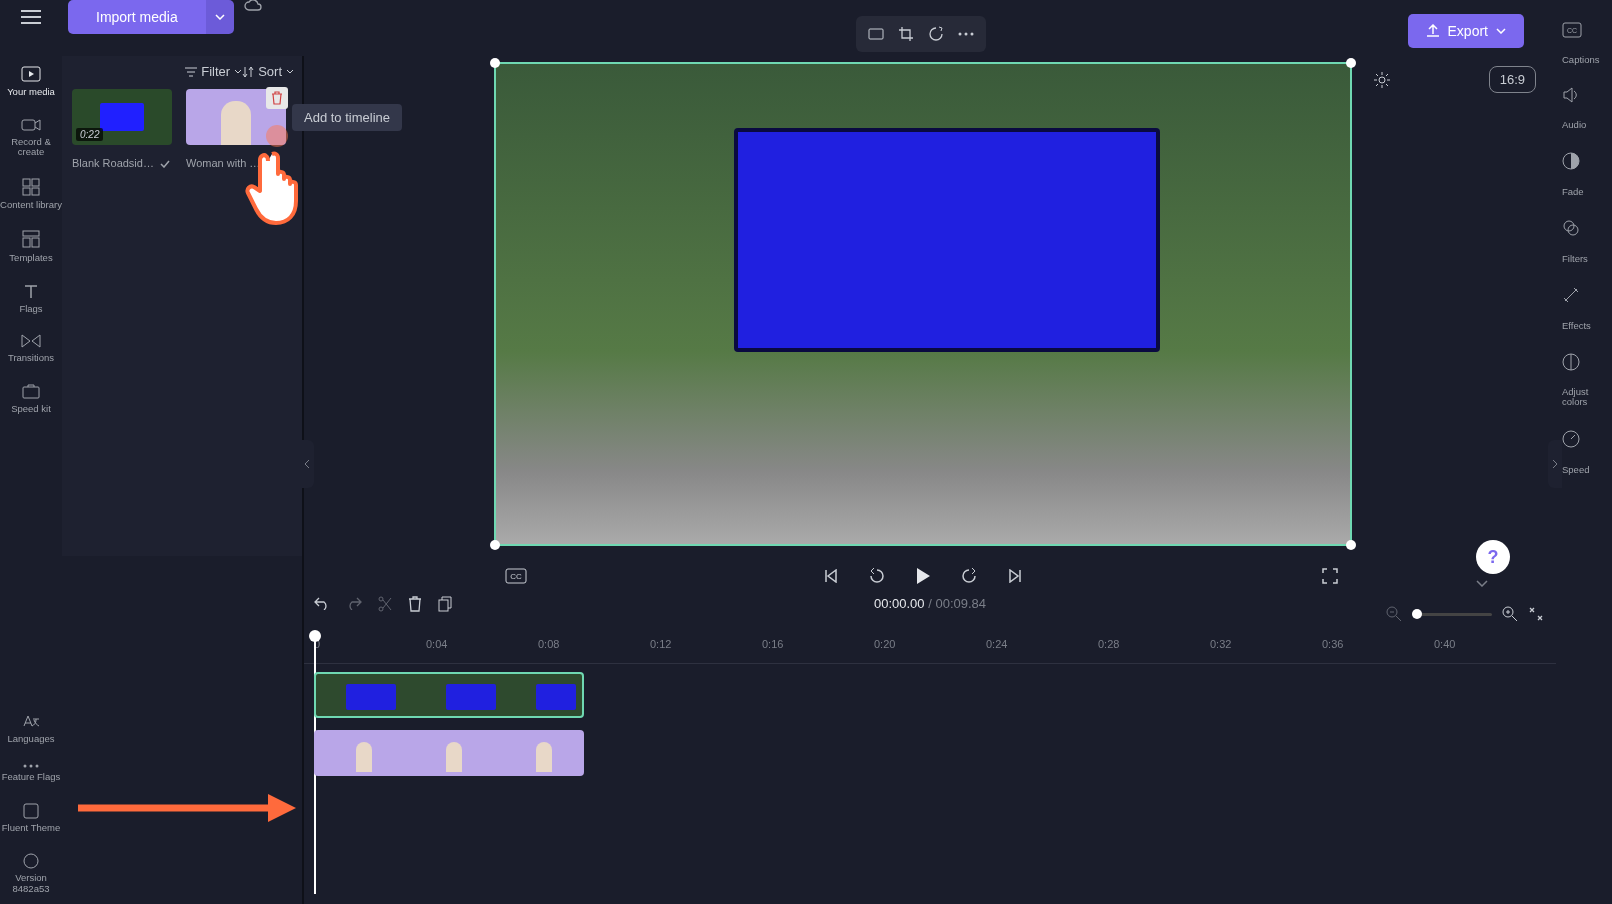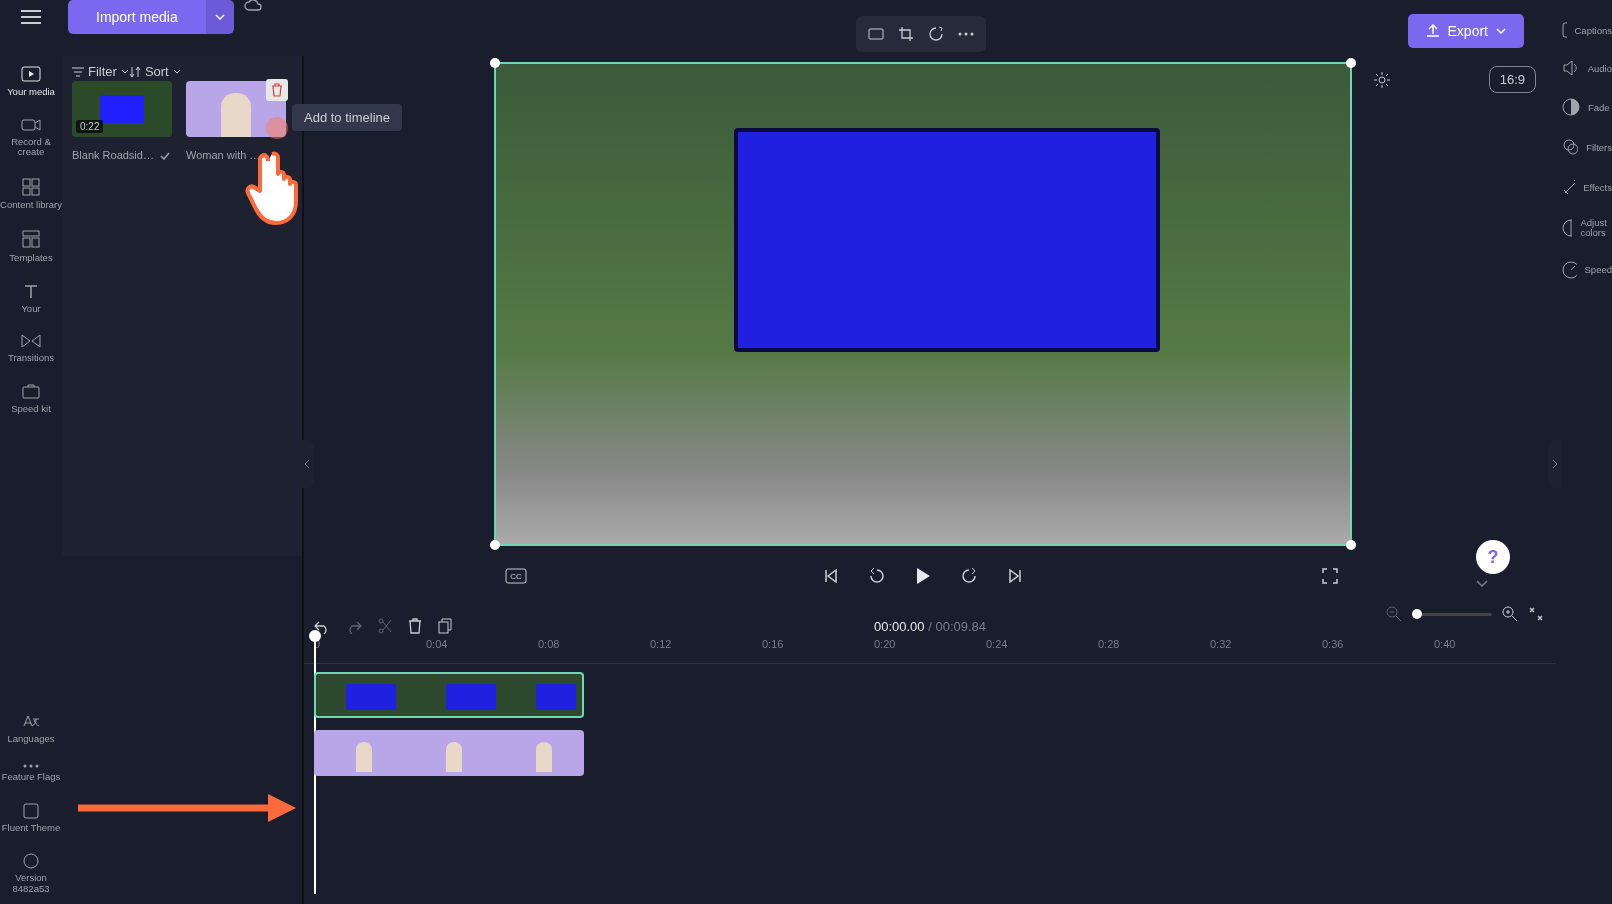--- a/index.html
+++ b/index.html
@@ -55,28 +55,28 @@
 }
 .side-item { width:100%; padding:10px 0; display:flex; flex-direction:column; align-items:center; gap:4px; font-size:9.5px; color:#9fa3ab; text-align:center;}
 .side-item.active { color:#e6e8ec; }
 .side-spacer { flex:1; }
 
 
 .media-panel {
   position:absolute; left:62px; top:56px; width:242px; height:500px;
   background:#1e2130; padding:8px 10px;
 }
-.media-tools { display:flex; justify-content:flex-start; margin-bottom:2px; }
+.media-tools { display:flex; justify-content:flex-end; margin-bottom:10px; }
 .filter-sort { display:flex; align-items:center; gap:4px; color:#c9cdd4; font-size:13px; background:none;border:none;}
 .thumbs { display:flex; gap:14px; }
 .thumb { width:100px; }
 .thumb-box { width:100px; height:56px; border-radius:4px; position:relative; }
 .thumb1 { background: linear-gradient(#2a4a2a,#2a4a2a); display:flex;align-items:center;justify-content:center;}
 .thumb1-inner { width:44px; height:28px; background:#2020ff; border-radius:2px;}
-.thumb-dur { position:absolute; left:4px; bottom:4px; background:rgba(0,0,0,.7); font-size:10px; padding:1px 4px; border-radius:2px;}
+.thumb-dur { position:absolute; left:4px; bottom:4px; background:rgba(0,0,0,.7); font-size:10px; padding:1px 4px; border-radius:2px;font-style:italic;}
 .thumb2 { background: #b9a6e8; position:relative; display:flex;align-items:flex-end;justify-content:center;}
 .thumb2-person { width:30px; height:44px; border-radius:14px 14px 0 0; background:#e8d8c8; position:relative;}
 .thumb-label { font-size:11px; color:#9fa3ab; margin-top:12px; white-space:nowrap; overflow:hidden; text-overflow:ellipsis;}
 .del-badge { position:absolute; right:-2px; top:-2px; width:22px; height:22px; background:#e8e8e8; border-radius:3px; display:flex;align-items:center;justify-content:center;}
 .add-badge { position:absolute; right:-2px; bottom:-2px; width:22px; height:22px; background:rgba(255,120,80,.5); border-radius:11px;}
 .tooltip {
   position:absolute; left:292px; top:104px;
   background:#33374a; padding:6px 12px; border-radius:4px; font-size:13px; z-index:50;
 }
 .cursor-hand {
@@ -102,28 +102,28 @@
 }
 .cc-btn { position:absolute; left:8px; }
 .fs-btn { position:absolute; right:8px; }
 .pb-btn { width:28px;height:28px;background:none;border:none;color:#c9cdd4;display:flex;align-items:center;justify-content:center;}
 
 
 .sidebar-right {
   position:absolute; right:0; top:0; width:50px; height:556px;
   background:#1a1d2b; display:flex;flex-direction:column;align-items:center;padding-top:14px;gap:6px;
 }
-.prop-item { width:100%; padding:8px 0; display:flex;flex-direction:row;align-items:center; font-size:9.5px; color:#9fa3ab; gap:8px;}
+.prop-item { width:100%; padding:8px 0; display:flex;flex-direction:column;align-items:flex-start; font-size:9.5px; color:#9fa3ab; gap:16px;}
 
 
 .timeline {
   position:absolute; left:304px; top:596px; width:1252px; height:308px;
   background:#1a1d2b;
 }
-.tl-tools { height:38px; display:flex; align-items:flex-end; padding:0 10px; gap:16px;}
+.tl-tools { height:38px; display:flex; align-items:flex-start; padding:0 10px; gap:16px;}
 .tl-tools button{background:none;border:none;color:#c9cdd4;}
 .tl-time { position:absolute; left:50%; transform:translateX(-50%); font-size:13px;}
 .tl-time .cur { color:#e6e8ec; }
 .tl-time .tot { color:#7a7e88; }
 .tl-zoom { position:absolute; right:12px; top:10px; display:flex;align-items:center;gap:10px;}
 .zoom-track { width:80px; height:3px; background:#444; border-radius:2px; position:relative;}
 .zoom-thumb { width:10px;height:10px;background:#fff;border-radius:5px;position:absolute;left:0;top:-4px;}
 .tl-ruler { height:26px; border-bottom:1px solid #2e3140; display:flex; position:relative; margin-top:4px;}
 .tick { position:absolute; top:0; font-size:11px; color:#7a7e88;}
 .clip { position:absolute; left:10px; height:46px; border-radius:4px; overflow:hidden;}
@@ -235,21 +235,21 @@
         <rect x="1" y="1" width="16" height="5" stroke="#9fa3ab" fill="none"></rect>
         <rect x="1" y="8" width="7" height="9" stroke="#9fa3ab" fill="none"></rect>
         <rect x="10" y="8" width="7" height="9" stroke="#9fa3ab" fill="none"></rect>
       </svg>
     <span>Templates</span>
   </div>
   <div class="side-item">
     <svg width="16" height="16">
         <path d="M2 3h12M8 3v12" stroke="#9fa3ab" stroke-width="1.5"></path>
       </svg>
-    <span>Your</span>
+    <span>Flags</span>
   </div>
   <div class="side-item">
     <svg width="20" height="14">
         <path d="M1 1l8 6-8 6zM19 1l-8 6 8 6z" stroke="#9fa3ab" fill="none"></path>
       </svg>
     <span>Transitions</span>
   </div>
   <div class="side-item">
     <svg width="18" height="16">
         <rect x="1" y="4" width="16" height="11" rx="1" stroke="#9fa3ab" fill="none"></rect>

